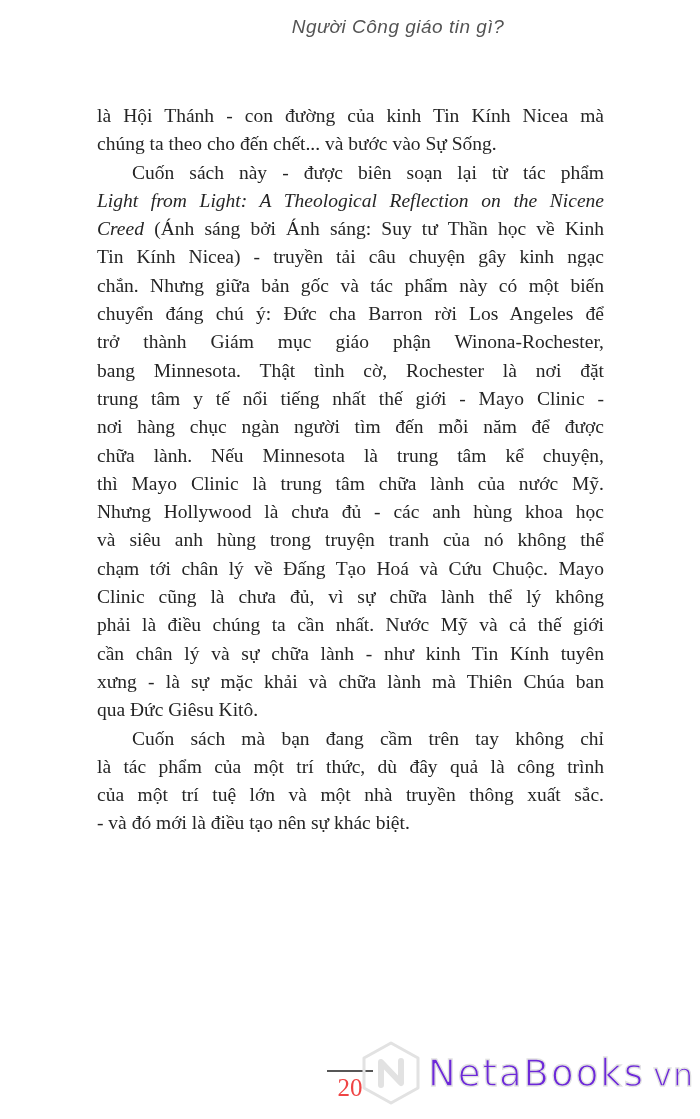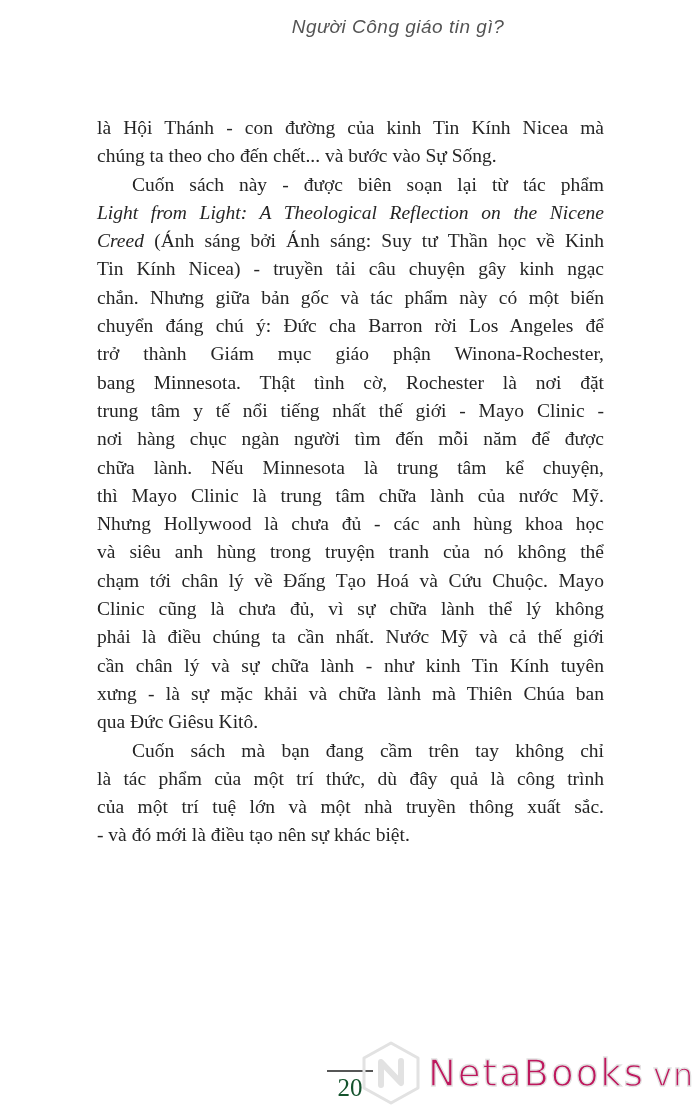--- a/index.html
+++ b/index.html
@@ -23,21 +23,21 @@
     font-style: italic;
     font-size: 19px;
     letter-spacing: 0.5px;
     color: var(--header-color, #545454);
     padding-left: 48px;
   }
 
   .text-block {
     position: absolute;
     left: 97px;
-    top: 114px;
+    top: 102px;
     width: 507px;
     font-size: 19.5px;
     color: var(--text-color, #252525);
   }
   .line {
     height: 28.3px;
     line-height: 28.3px;
     text-align: justify;
     text-align-last: justify;
     white-space: normal;
@@ -54,36 +54,36 @@
     height: 2px;
     background: #565656;
   }
   .pagenum {
     position: absolute;
     left: 310px;
     top: 1074px;
     width: 80px;
     text-align: center;
     font-size: 25px;
-    color: #14532d;
+    color: #ef4444;
   }
 
   .watermark {
     position: absolute;
     left: 360px;
     top: 1040px;
     display: flex;
     align-items: center;
   }
   .wm-logo { flex: 0 0 auto; }
   .wm-text {
     display: flex;
     align-items: baseline;
     font-family: "DejaVu Sans", "Liberation Sans", sans-serif;
-    color: #be185d;
+    color: #6d28d9;
     -webkit-text-stroke: 1.3px #e2e2e2;
     white-space: nowrap;
   }
   .wm-brand {
     font-size: 37px;
     letter-spacing: 2px;
     margin-left: 6px;
   }
   .wm-domain {
     font-size: 32px;

